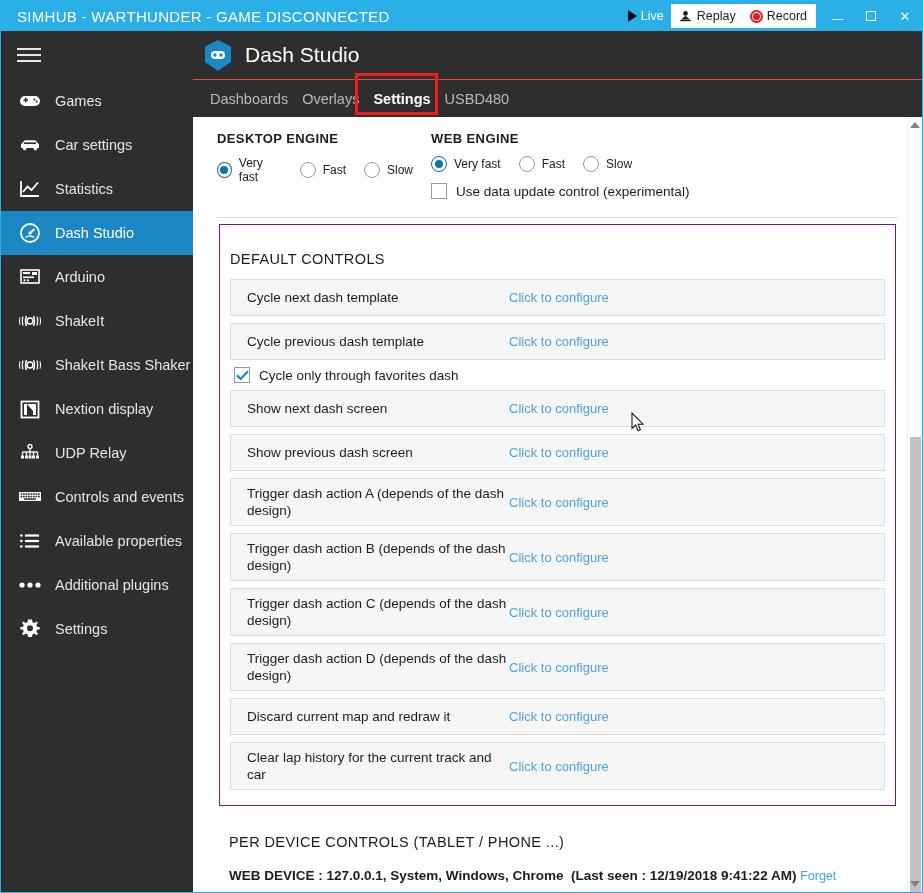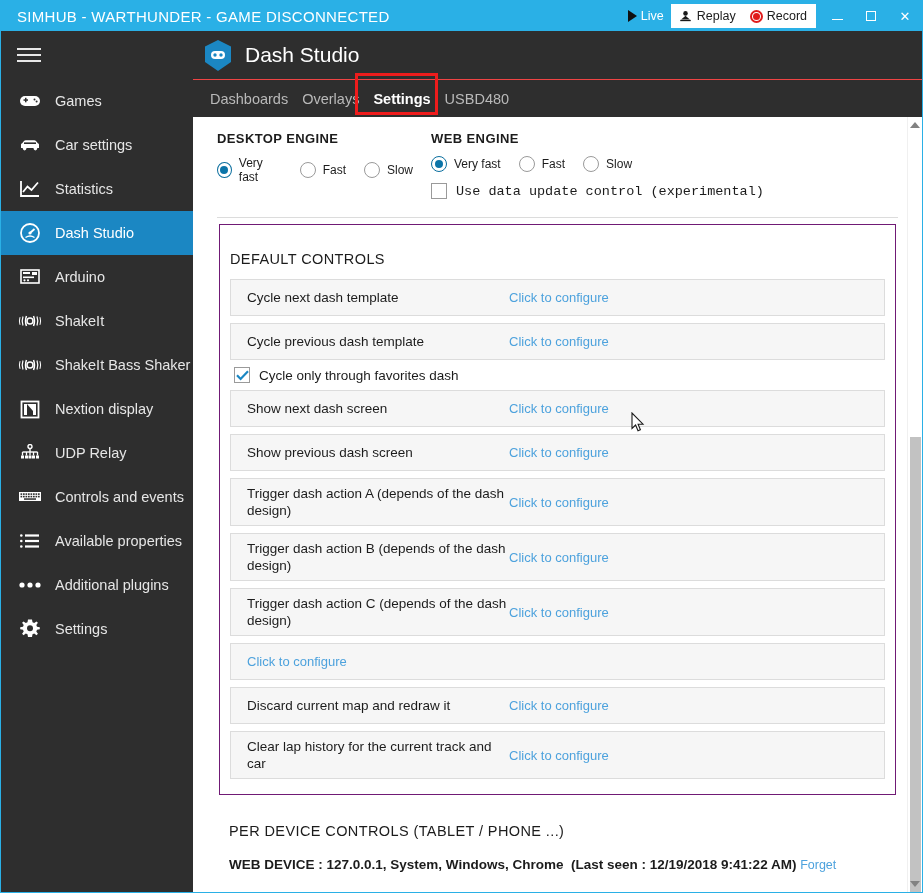--- a/index.html
+++ b/index.html
@@ -156,21 +156,21 @@
     border: 1px solid #9a9a9a; background: #fff;
     display: flex; align-items: center; justify-content: center;
     margin-right: 7px;
   }
   .radio.on { border-color: #0a6e9e; }
   .radio.on i {
     width: 8px; height: 8px; border-radius: 50%;
     background: #0b74a8; display: block;
   }
   .radio-label { font-size: 12px; color: #1c1c1c; }
-  .cbox-row { display: flex; align-items: center; margin-top: 11px; font-family: Liberation Mono, monospace; }
+  .cbox-row { display: flex; align-items: center; margin-top: 11px; }
   .cbox {
     width: 16px; height: 16px;
     border: 1px solid #9a9a9a; background: #fff;
     margin-right: 9px;
     display: flex; align-items: center; justify-content: center;
   }
   .cbox.on svg { display: block; }
   .cbox-label { font-size: 13.5px; color: #1c1c1c; }
 
   .hr {
@@ -597,20 +597,21 @@
             <div class="ctrl-name">Trigger dash action B (depends of the dash design)</div>
             <div class="ctrl-link">Click to configure</div>
           </div>
 
           <div class="ctrl-row">
             <div class="ctrl-name">Trigger dash action C (depends of the dash design)</div>
             <div class="ctrl-link">Click to configure</div>
           </div>
 
           <div class="ctrl-row">
+            <div class="ctrl-name">Trigger dash action D (depends of the dash design)</div>
             <div class="ctrl-link">Click to configure</div>
           </div>
 
           <div class="ctrl-row">
             <div class="ctrl-name">Discard current map and redraw it</div>
             <div class="ctrl-link">Click to configure</div>
           </div>
 
           <div class="ctrl-row">
             <div class="ctrl-name">Clear lap history for the current track and car</div>

